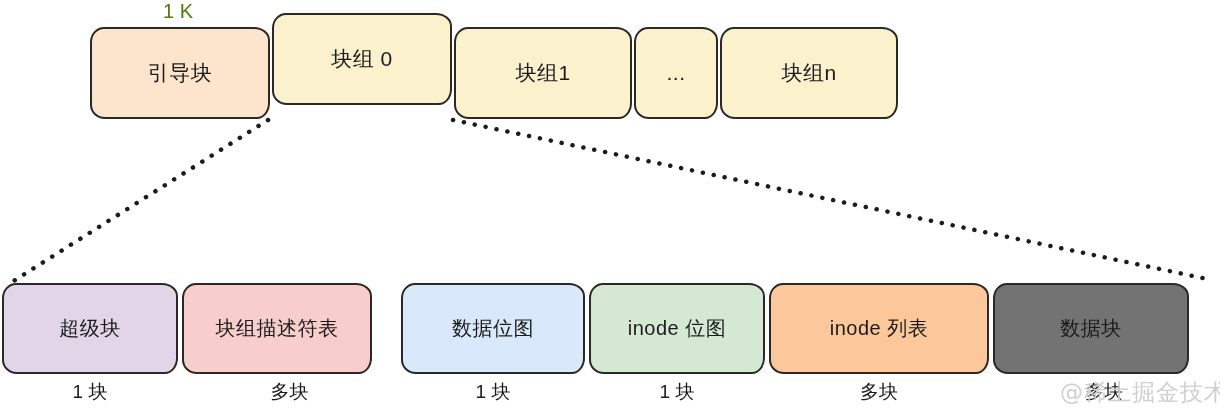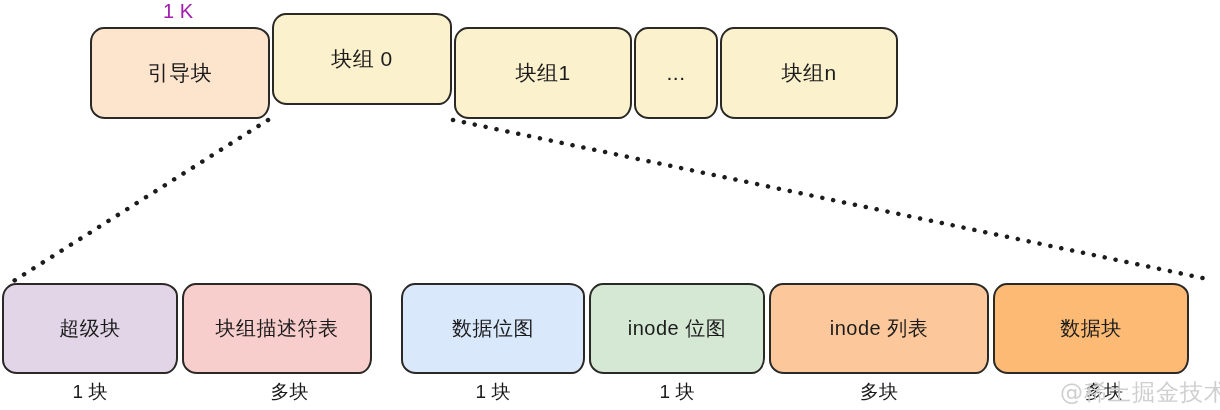--- a/index.html
+++ b/index.html
@@ -24,21 +24,21 @@
   }
   .top-row .rbox{height:92px;font-size:21px;}
   .bot-row .rbox{height:91px;font-size:20px;}
 
   .cap{
     position:absolute;
     font-size:19px;color:#1b1b1b;
     text-align:center;white-space:nowrap;
   }
   .tick-label{
-    position:absolute;font-size:20px;color:#a21caf;white-space:nowrap;
+    position:absolute;font-size:20px;color:#4d7c0f;white-space:nowrap;
   }
 
   
   .dotsvg{position:absolute;left:0;top:0;width:1220px;height:410px;pointer-events:none;}
   .dotline{
     stroke:#1c1c1c;stroke-width:4.5;
     stroke-linecap:round;
     stroke-dasharray:0.1 11;
     fill:none;
   }
@@ -96,21 +96,21 @@
       </div>
       <div class="cap" style="left: 401px; top: 379px; width: 184px;">1 块</div>
       <div class="rbox" style="left: 589px; top: 283px; width: 176px; background: rgb(213, 232, 212); text-align: right;">
         <span>inode 位图</span>
       </div>
       <div class="cap" style="left: 589px; top: 379px; width: 176px;">1 块</div>
       <div class="rbox" style="left: 769px; top: 283px; width: 220px; background: rgb(252, 200, 155); text-align: center;">
         <span>inode 列表</span>
       </div>
       <div class="cap" style="left: 769px; top: 379px; width: 220px;">多块</div>
-      <div class="rbox" style="left: 993px; top: 283px; width: 196px; background: #fdba74;">
+      <div class="rbox" style="left: 993px; top: 283px; width: 196px; background: #737373;">
         <span>数据块</span>
       </div>
       <div class="cap" style="left: 993px; top: 379px; width: 222px;">多块</div>
     </div>
 
   <div class="watermark" id="wm" style="left:1060px;top:377px;">@稀土掘金技术社区</div>
 
 </div>
 
 </body></html>

